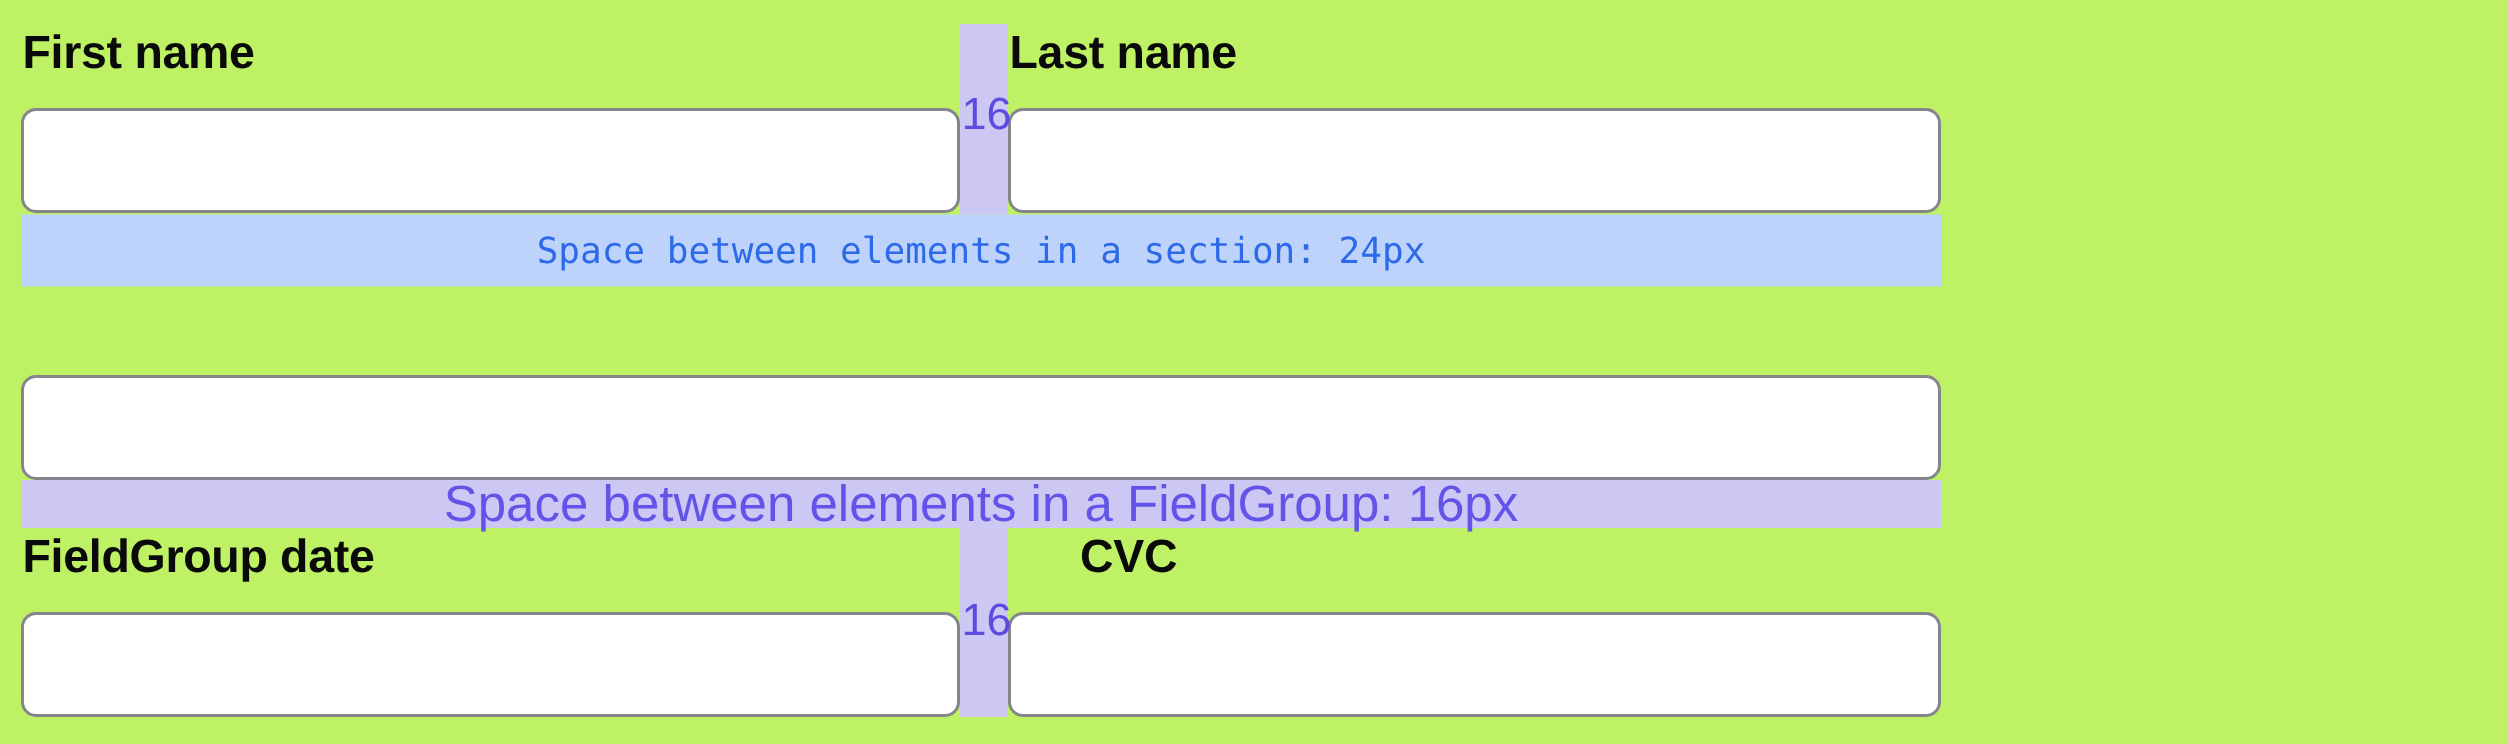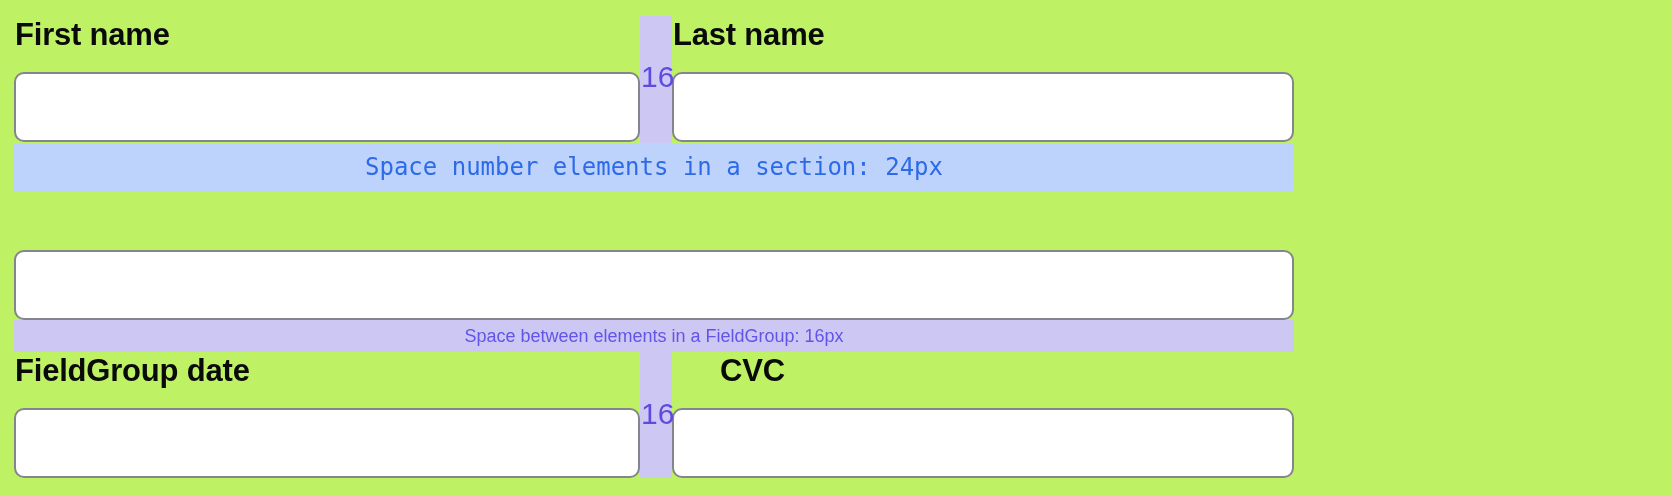--- a/index.html
+++ b/index.html
@@ -65,21 +65,21 @@
     font-size: 24px;
     color: #2d6ae8;
   }
   .fieldgroup-gap {
     top: 320px;
     height: 32px;
     background: #cdc8f3;
   }
   .fieldgroup-gap .gap-text {
     font-family: "Liberation Sans", sans-serif;
-    font-size: 18px;
+    font-size: 34px;
     font-weight: 500;
     color: #6254e9;
   }
   .gap-text { white-space: nowrap; }
 </style>
 </head>
 <body>
 
 <div class="canvas">
 
@@ -87,21 +87,21 @@
 
   <div class="field-label" style="left:15px; top:18px;">First name</div>
   <div class="field-label" style="left:673px; top:18px;">Last name</div>
 
   <input class="text-input" style="left: 14px; top: 72px; width: 626px;" type="text" value="">
   <input class="text-input" style="left: 672px; top: 72px; width: 622px;" type="text" value="">
 
   <div class="gap-value" style="top:63px;">16</div>
 
   <div class="gap-strip-horizontal section-gap">
-    <span class="gap-text">Space number elements in a section: 24px</span>
+    <span class="gap-text">Space between elements in a section: 24px</span>
   </div>
 
 
   <input class="text-input" style="left: 14px; top: 250px; width: 1280px;" type="text" value="">
 
   <div class="gap-strip-horizontal fieldgroup-gap">
     <span class="gap-text">Space between elements in a FieldGroup: 16px</span>
   </div>
 
   <div class="gap-strip-vertical" style="top:352px; height:126px;"></div>

